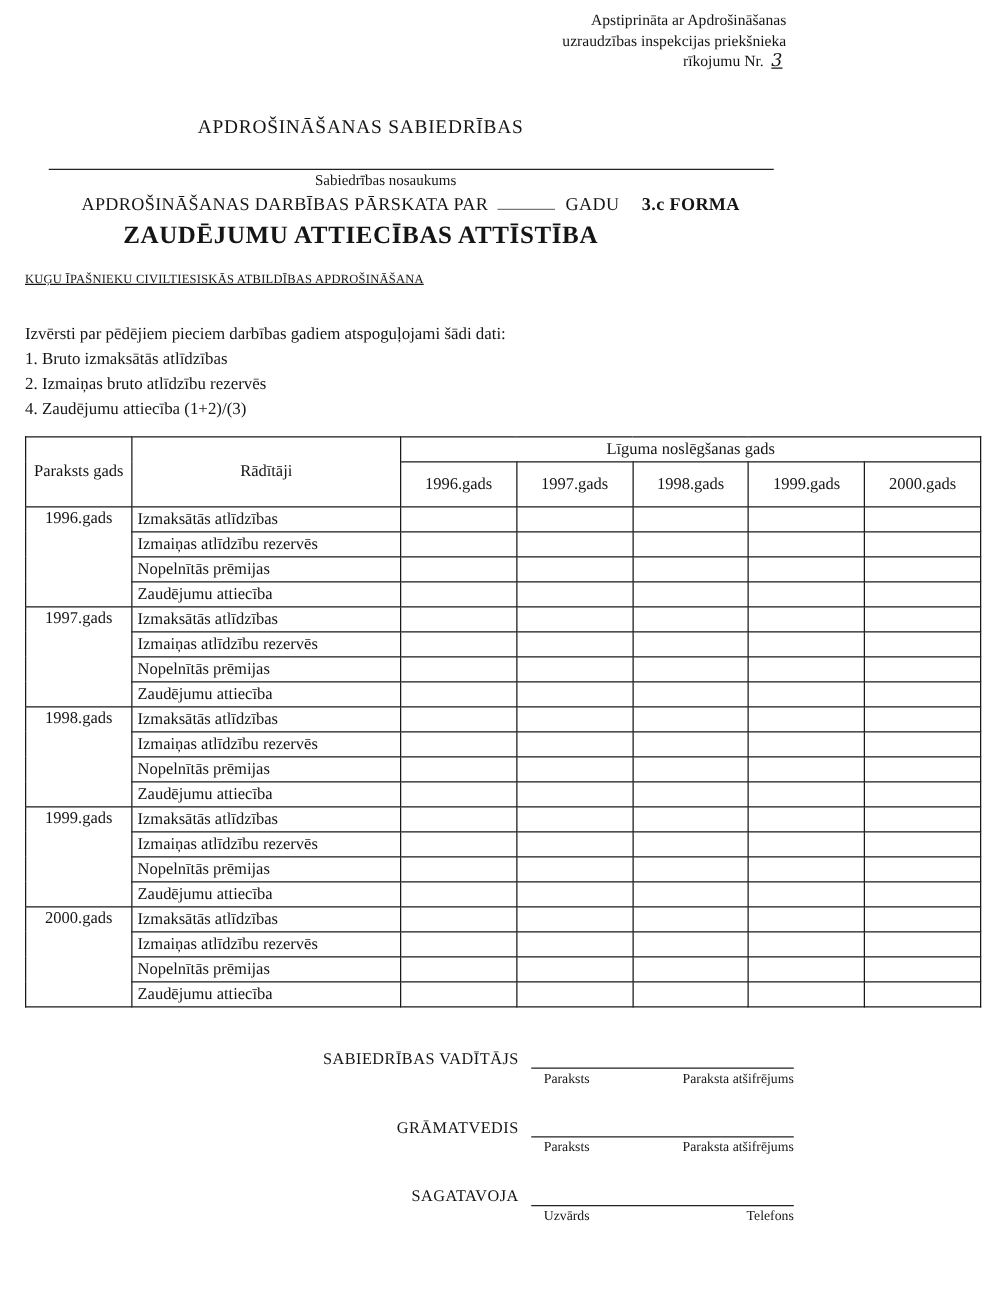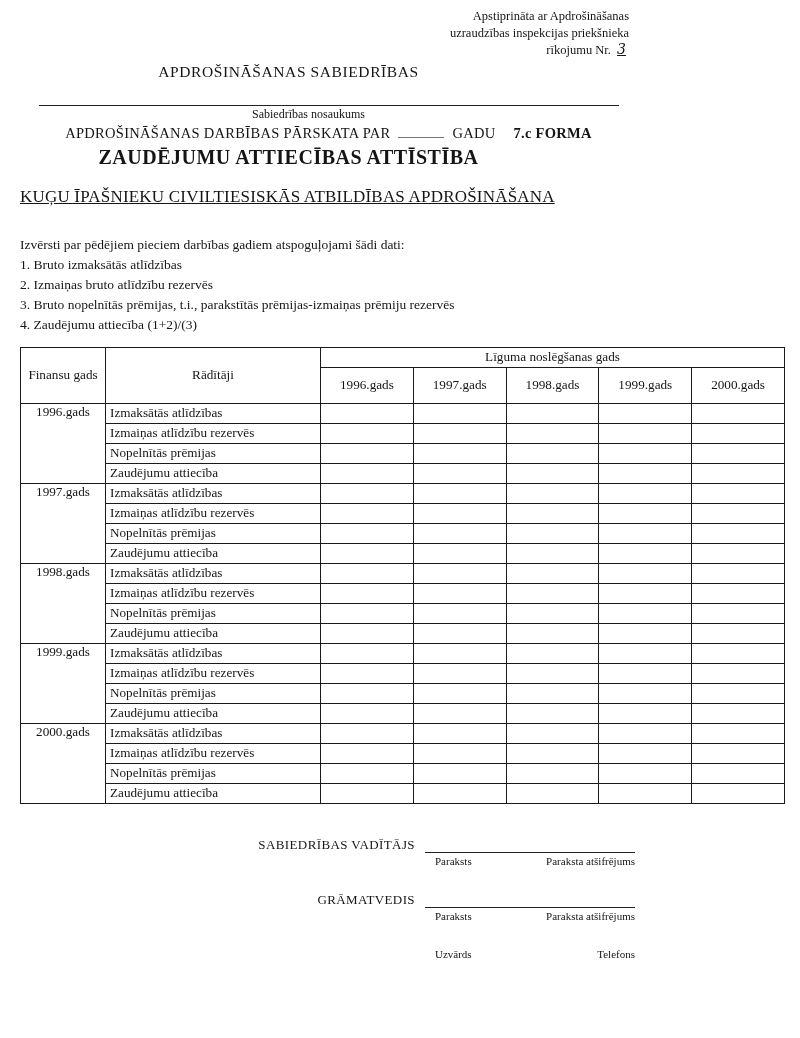--- a/index.html
+++ b/index.html
@@ -13,29 +13,29 @@
   .page { position:relative; width:652px; height:1038px; padding:8px 15px 0 20px; }
 
   
   .approval { text-align:right; font-size:12.5px; line-height:16.5px; padding-right:8px; }
   .handwritten {
     font-style:italic; font-family:"DejaVu Serif", serif;
     text-decoration:underline; font-size:14px; padding:0 3px;
   }
 
   
-  .org-title { margin-top:4px; text-align:center; font-size:15.5px; letter-spacing:0.6px; padding-right:80px; }
+  .org-title { margin-top:35px; text-align:center; font-size:15.5px; letter-spacing:0.6px; padding-right:80px; }
   .name-line-wrap { margin-top:16px; }
   .name-line { width:580px; margin:24px auto 0 auto; border-bottom:1.5px solid #222; }
   .name-caption { text-align:center; font-size:12px; margin-top:1px; padding-right:40px; }
   .report-line { text-align:center; font-size:14.5px; margin-top:3px; letter-spacing:0.3px; }
   .blank-gap { display:inline-block; width:46px; border-bottom:1px solid #777; height:13px; margin:0 4px; }
   .form-code { font-weight:bold; margin-left:14px; }
   .subtitle { text-align:center; font-size:20px; font-weight:bold; letter-spacing:0.5px; margin-top:4px; padding-right:80px; }
-  .section-heading { margin-top:18px; font-size:17px; text-decoration:underline; letter-spacing:0.2px; }
+  .section-heading { margin-top:18px; font-size:10px; text-decoration:underline; letter-spacing:0.2px; }
 
   
   .intro { margin-top:28px; font-size:13.5px; line-height:20px; }
 
   
   table.report { border-collapse:collapse; width:765px; margin-top:12px; font-size:13.2px; table-layout:fixed; }
   table.report th, table.report td { border:1px solid #1a1a1a; font-weight:normal; padding:0 4px; }
   th.col-fin { width:85px; text-align:center; }
   th.col-ind { width:215px; text-align:center; }
   th.col-year { width:93px; text-align:center; }
@@ -71,39 +71,38 @@
 
   <div class="name-line-wrap">
     <div class="name-line"></div>
     <div class="name-caption">Sabiedrības nosaukums</div>
   </div>
 
   <div class="report-line">
     <span>APDROŠINĀŠANAS DARBĪBAS PĀRSKATA PAR</span>
     <span class="blank-gap"></span>
     <span>GADU</span>
-    <span class="form-code">7.c FORMA</span>
+    <span class="form-code">3.c FORMA</span>
   </div>
 
   <div class="subtitle">ZAUDĒJUMU ATTIECĪBAS ATTĪSTĪBA</div>
 
   <div class="section-heading">KUĢU ĪPAŠNIEKU CIVILTIESISKĀS ATBILDĪBAS APDROŠINĀŠANA</div>
 
   <div class="intro">
     <div>Izvērsti par pēdējiem pieciem darbības gadiem atspoguļojami šādi dati:</div>
     <div>1. Bruto izmaksātās atlīdzības</div>
     <div>2. Izmaiņas bruto atlīdzību rezervēs</div>
-    <div>3. Bruto nopelnītās prēmijas, t.i., parakstītās prēmijas-izmaiņas prēmiju rezervēs</div>
     <div>4. Zaudējumu attiecība (1+2)/(3)</div>
   </div>
 
   <table class="report">
     <thead>
       <tr class="hdr-span">
-        <th class="col-fin" rowspan="2">Finansu gads</th>
+        <th class="col-fin" rowspan="2">Paraksts gads</th>
         <th class="col-ind" rowspan="2">Rādītāji</th>
         <th colspan="5">Līguma noslēgšanas gads</th>
       </tr>
       <tr class="hdr-years">
         <th class="col-year">1996.gads</th>
         <th class="col-year">1997.gads</th>
         <th class="col-year">1998.gads</th>
         <th class="col-year">1999.gads</th>
         <th class="col-year">2000.gads</th>
       </tr>
@@ -295,20 +294,24 @@
         <div class="sig-label">GRĀMATVEDIS</div>
         <div class="sig-line"></div>
       </div>
       <div class="sig-captions">
         <span>Paraksts</span>
         <span>Paraksta atšifrējums</span>
       </div>
     </div>
 
     <div class="sig-block">
+      <div class="sig-row">
+        <div class="sig-label">SAGATAVOJA</div>
+        <div class="sig-line"></div>
+      </div>
       <div class="sig-captions">
         <span>Uzvārds</span>
         <span>Telefons</span>
       </div>
     </div>
 
   </div>
 </div>
 
 </body></html>

